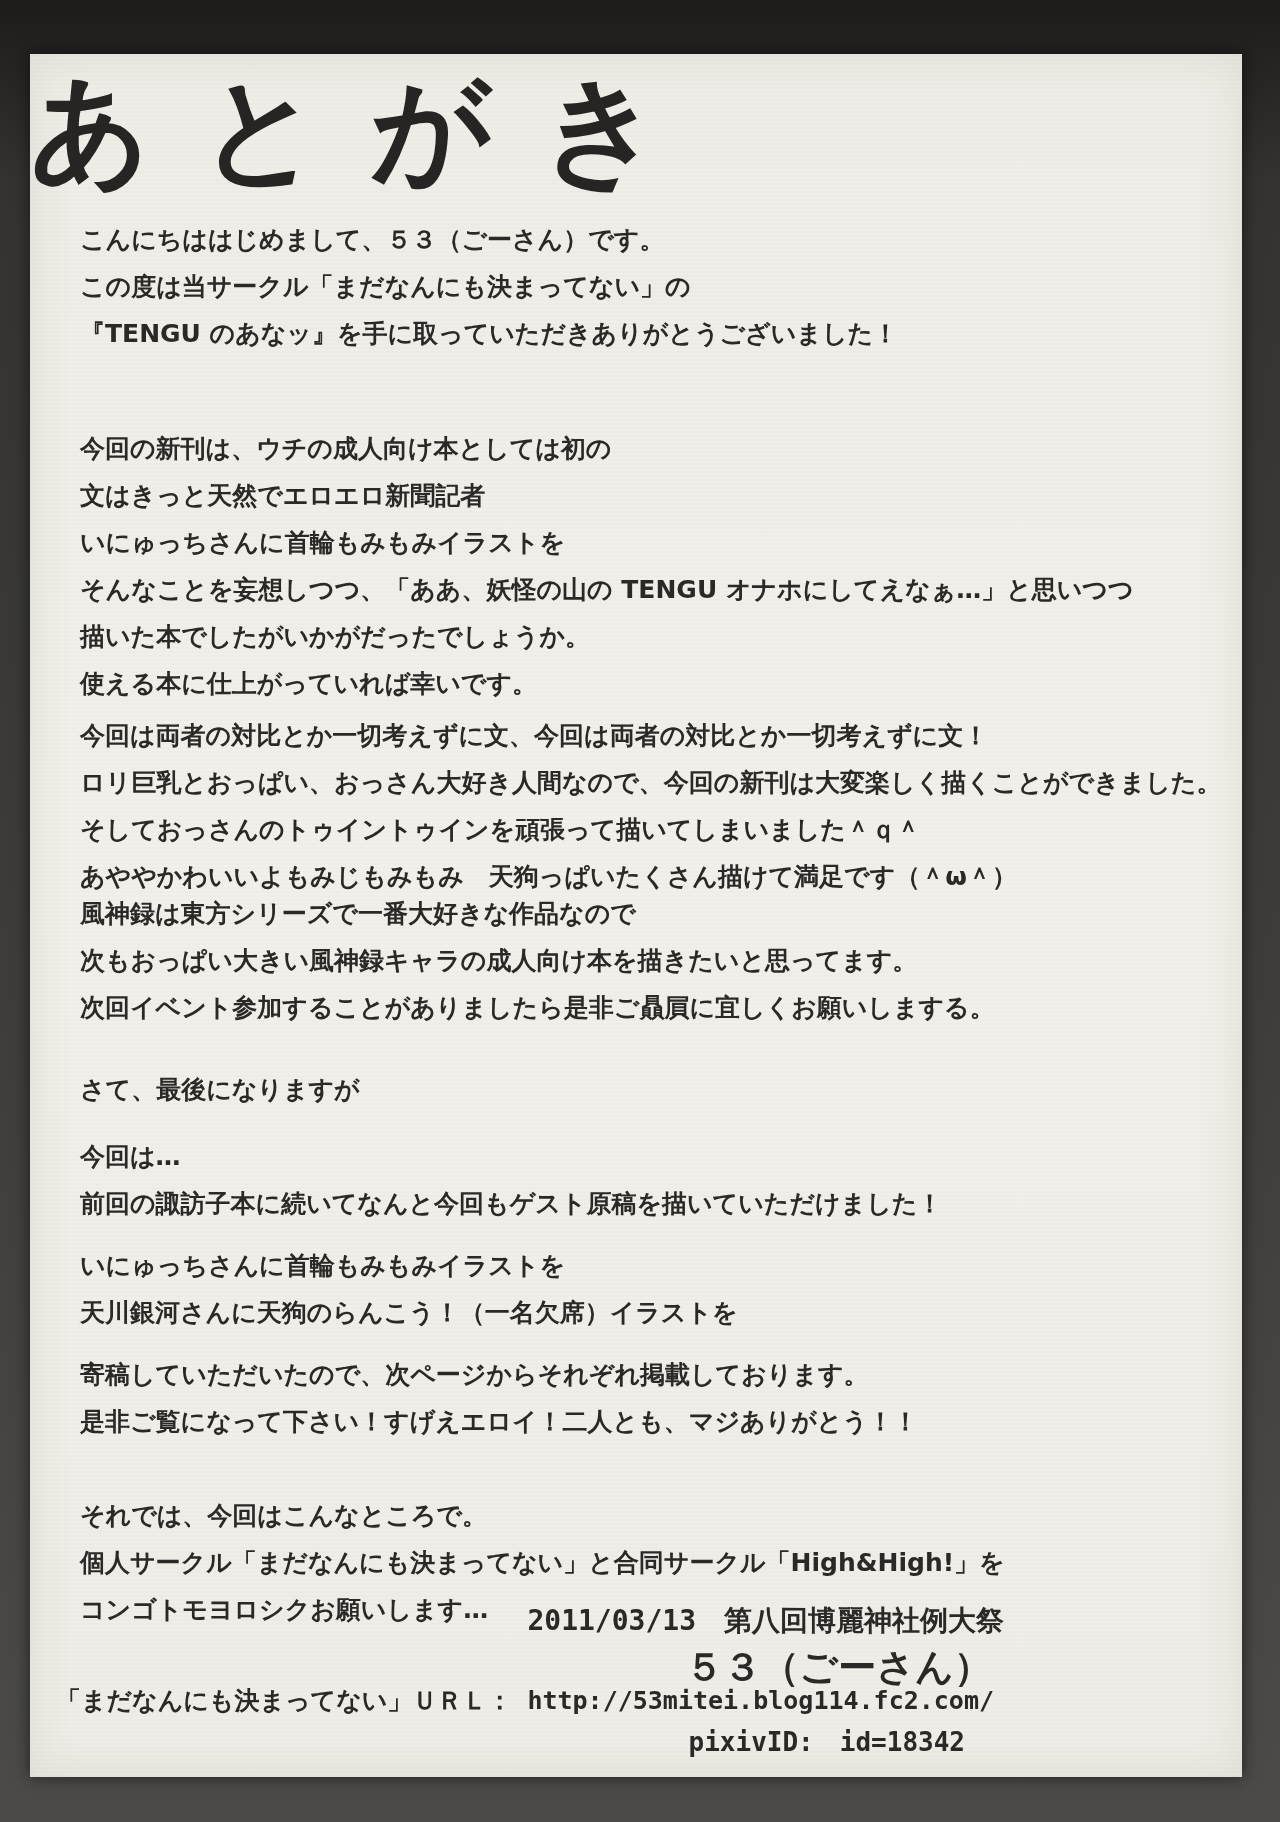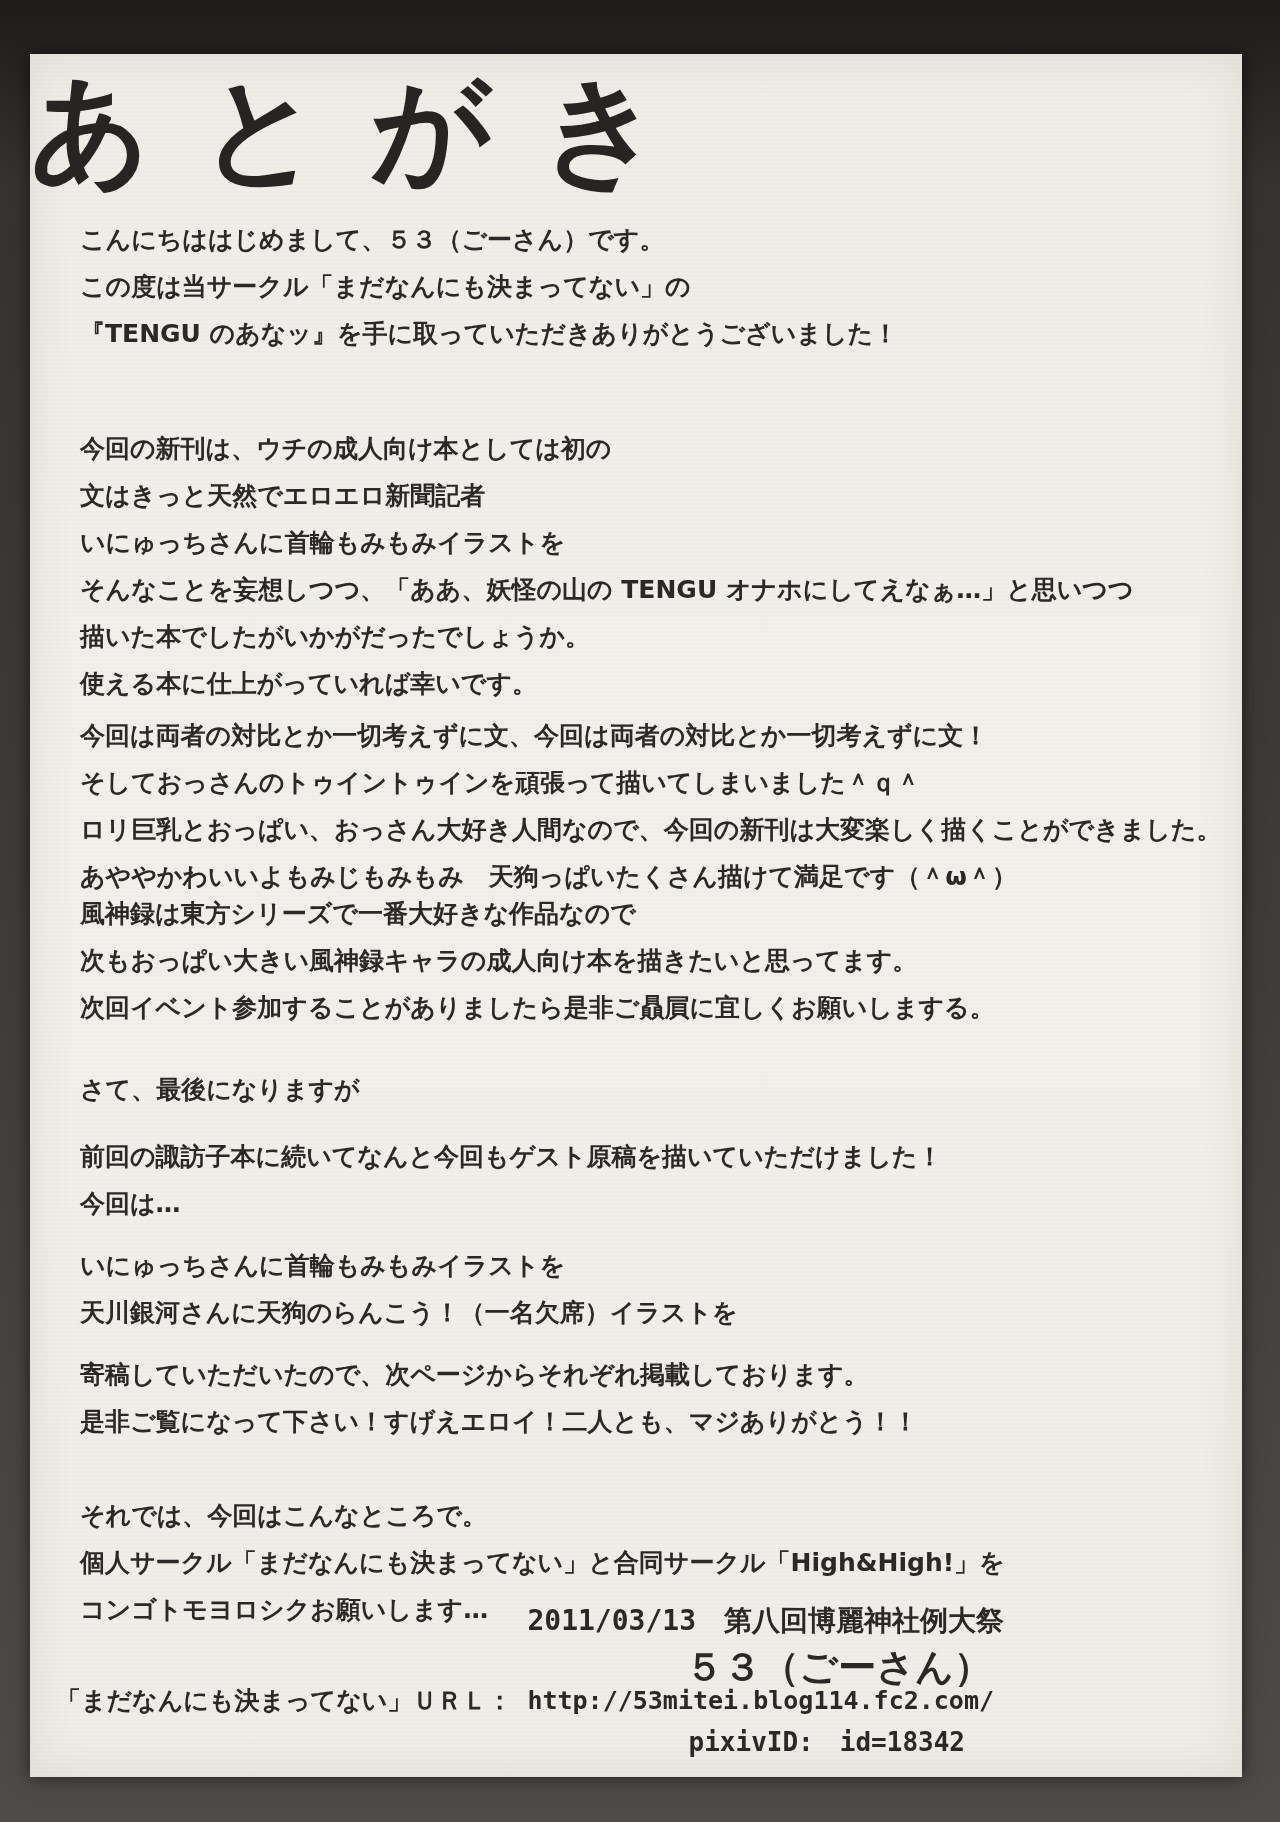--- a/index.html
+++ b/index.html
@@ -64,38 +64,38 @@
       <div class="line">今回の新刊は、ウチの成人向け本としては初の</div>
       <div class="line">文はきっと天然でエロエロ新聞記者</div>
       <div class="line">いにゅっちさんに首輪もみもみイラストを</div>
       <div class="line">そんなことを妄想しつつ、「ああ、妖怪の山の TENGU オナホにしてえなぁ…」と思いつつ</div>
       <div class="line">描いた本でしたがいかがだったでしょうか。</div>
       <div class="line">使える本に仕上がっていれば幸いです。</div>
     </div>
 
   <div class="para" style="top:652px">
       <div class="line">今回は両者の対比とか一切考えずに文、今回は両者の対比とか一切考えずに文！</div>
+      <div class="line">ロリ巨乳とおっぱい、おっさん大好き人間なので、今回の新刊は大変楽しく描くことができました。</div>
       <div class="line">そしておっさんのトゥイントゥインを頑張って描いてしまいました＾ｑ＾</div>
-      <div class="line">ロリ巨乳とおっぱい、おっさん大好き人間なので、今回の新刊は大変楽しく描くことができました。</div>
       <div class="line">あややかわいいよもみじもみもみ　天狗っぱいたくさん描けて満足です（＾ω＾）</div>
     </div>
 
   <div class="para" style="top:830px">
       <div class="line">風神録は東方シリーズで一番大好きな作品なので</div>
       <div class="line">次もおっぱい大きい風神録キャラの成人向け本を描きたいと思ってます。</div>
       <div class="line">次回イベント参加することがありましたら是非ご贔屓に宜しくお願いしまする。</div>
     </div>
 
   <div class="para" style="top:1006px">
       <div class="line">さて、最後になりますが</div>
     </div>
 
   <div class="para" style="top:1073px">
+      <div class="line">今回は…</div>
       <div class="line">前回の諏訪子本に続いてなんと今回もゲスト原稿を描いていただけました！</div>
-      <div class="line">今回は…</div>
     </div>
 
   <div class="para" style="top:1182px">
       <div class="line">いにゅっちさんに首輪もみもみイラストを</div>
       <div class="line">天川銀河さんに天狗のらんこう！（一名欠席）イラストを</div>
     </div>
 
   <div class="para" style="top:1291px">
       <div class="line">寄稿していただいたので、次ページからそれぞれ掲載しております。</div>
       <div class="line">是非ご覧になって下さい！すげえエロイ！二人とも、マジありがとう！！</div>

